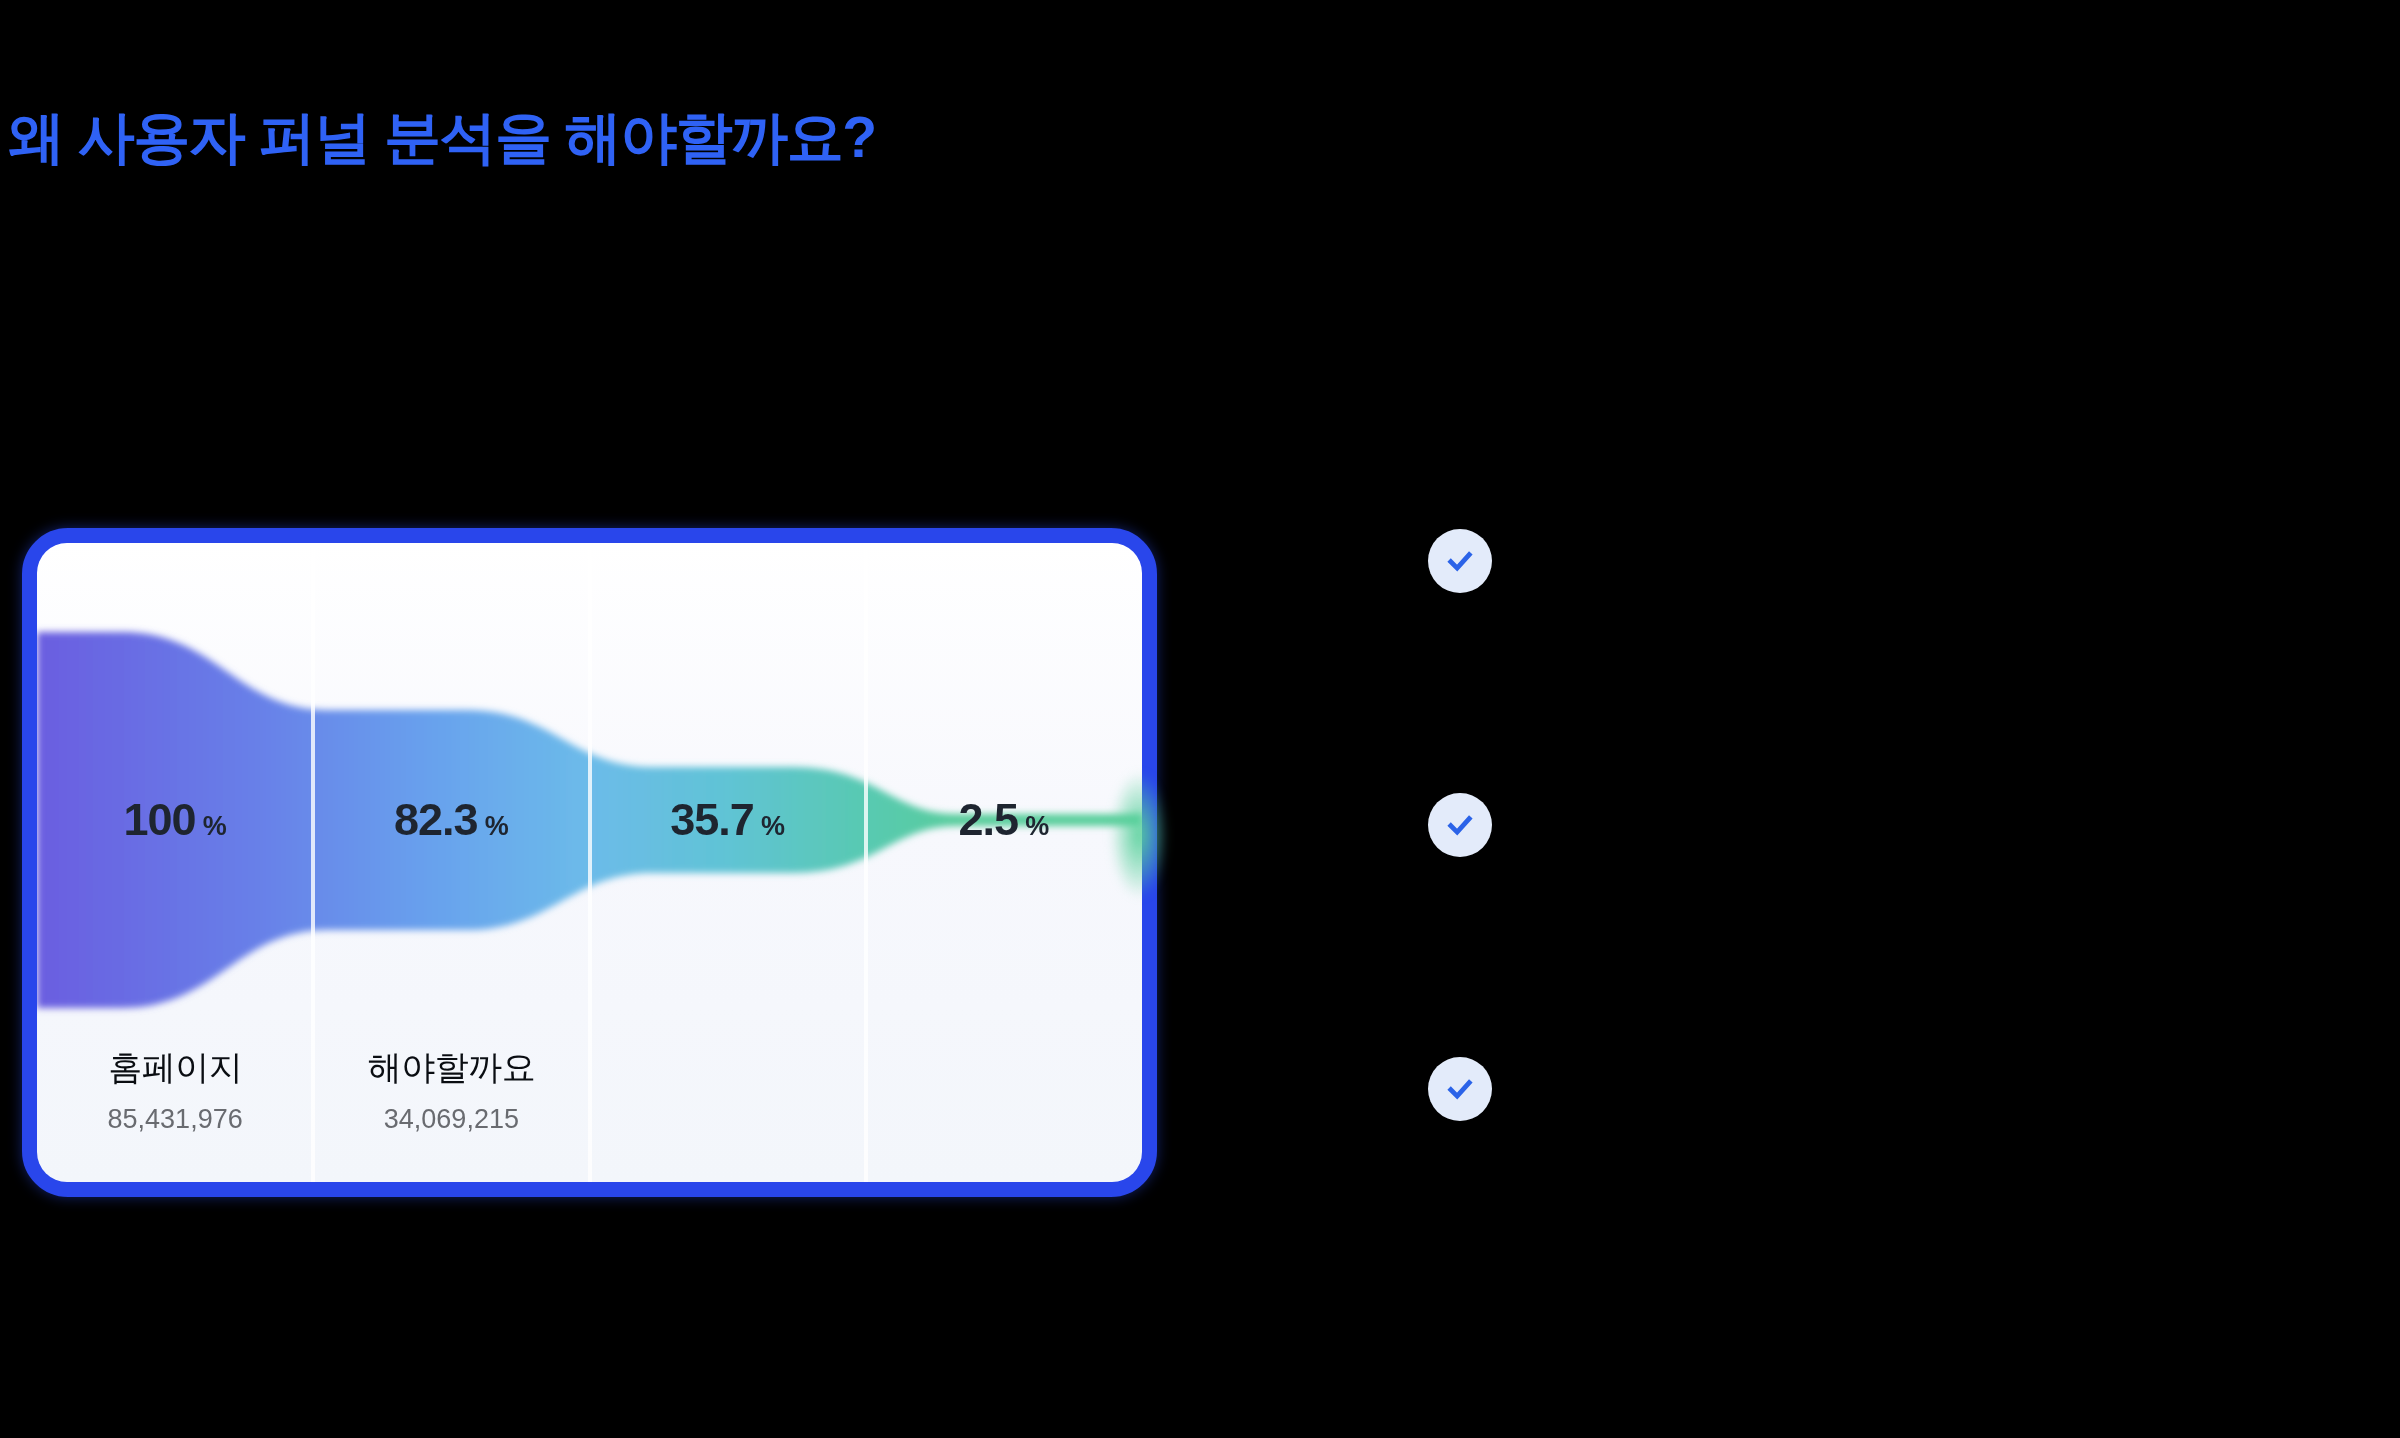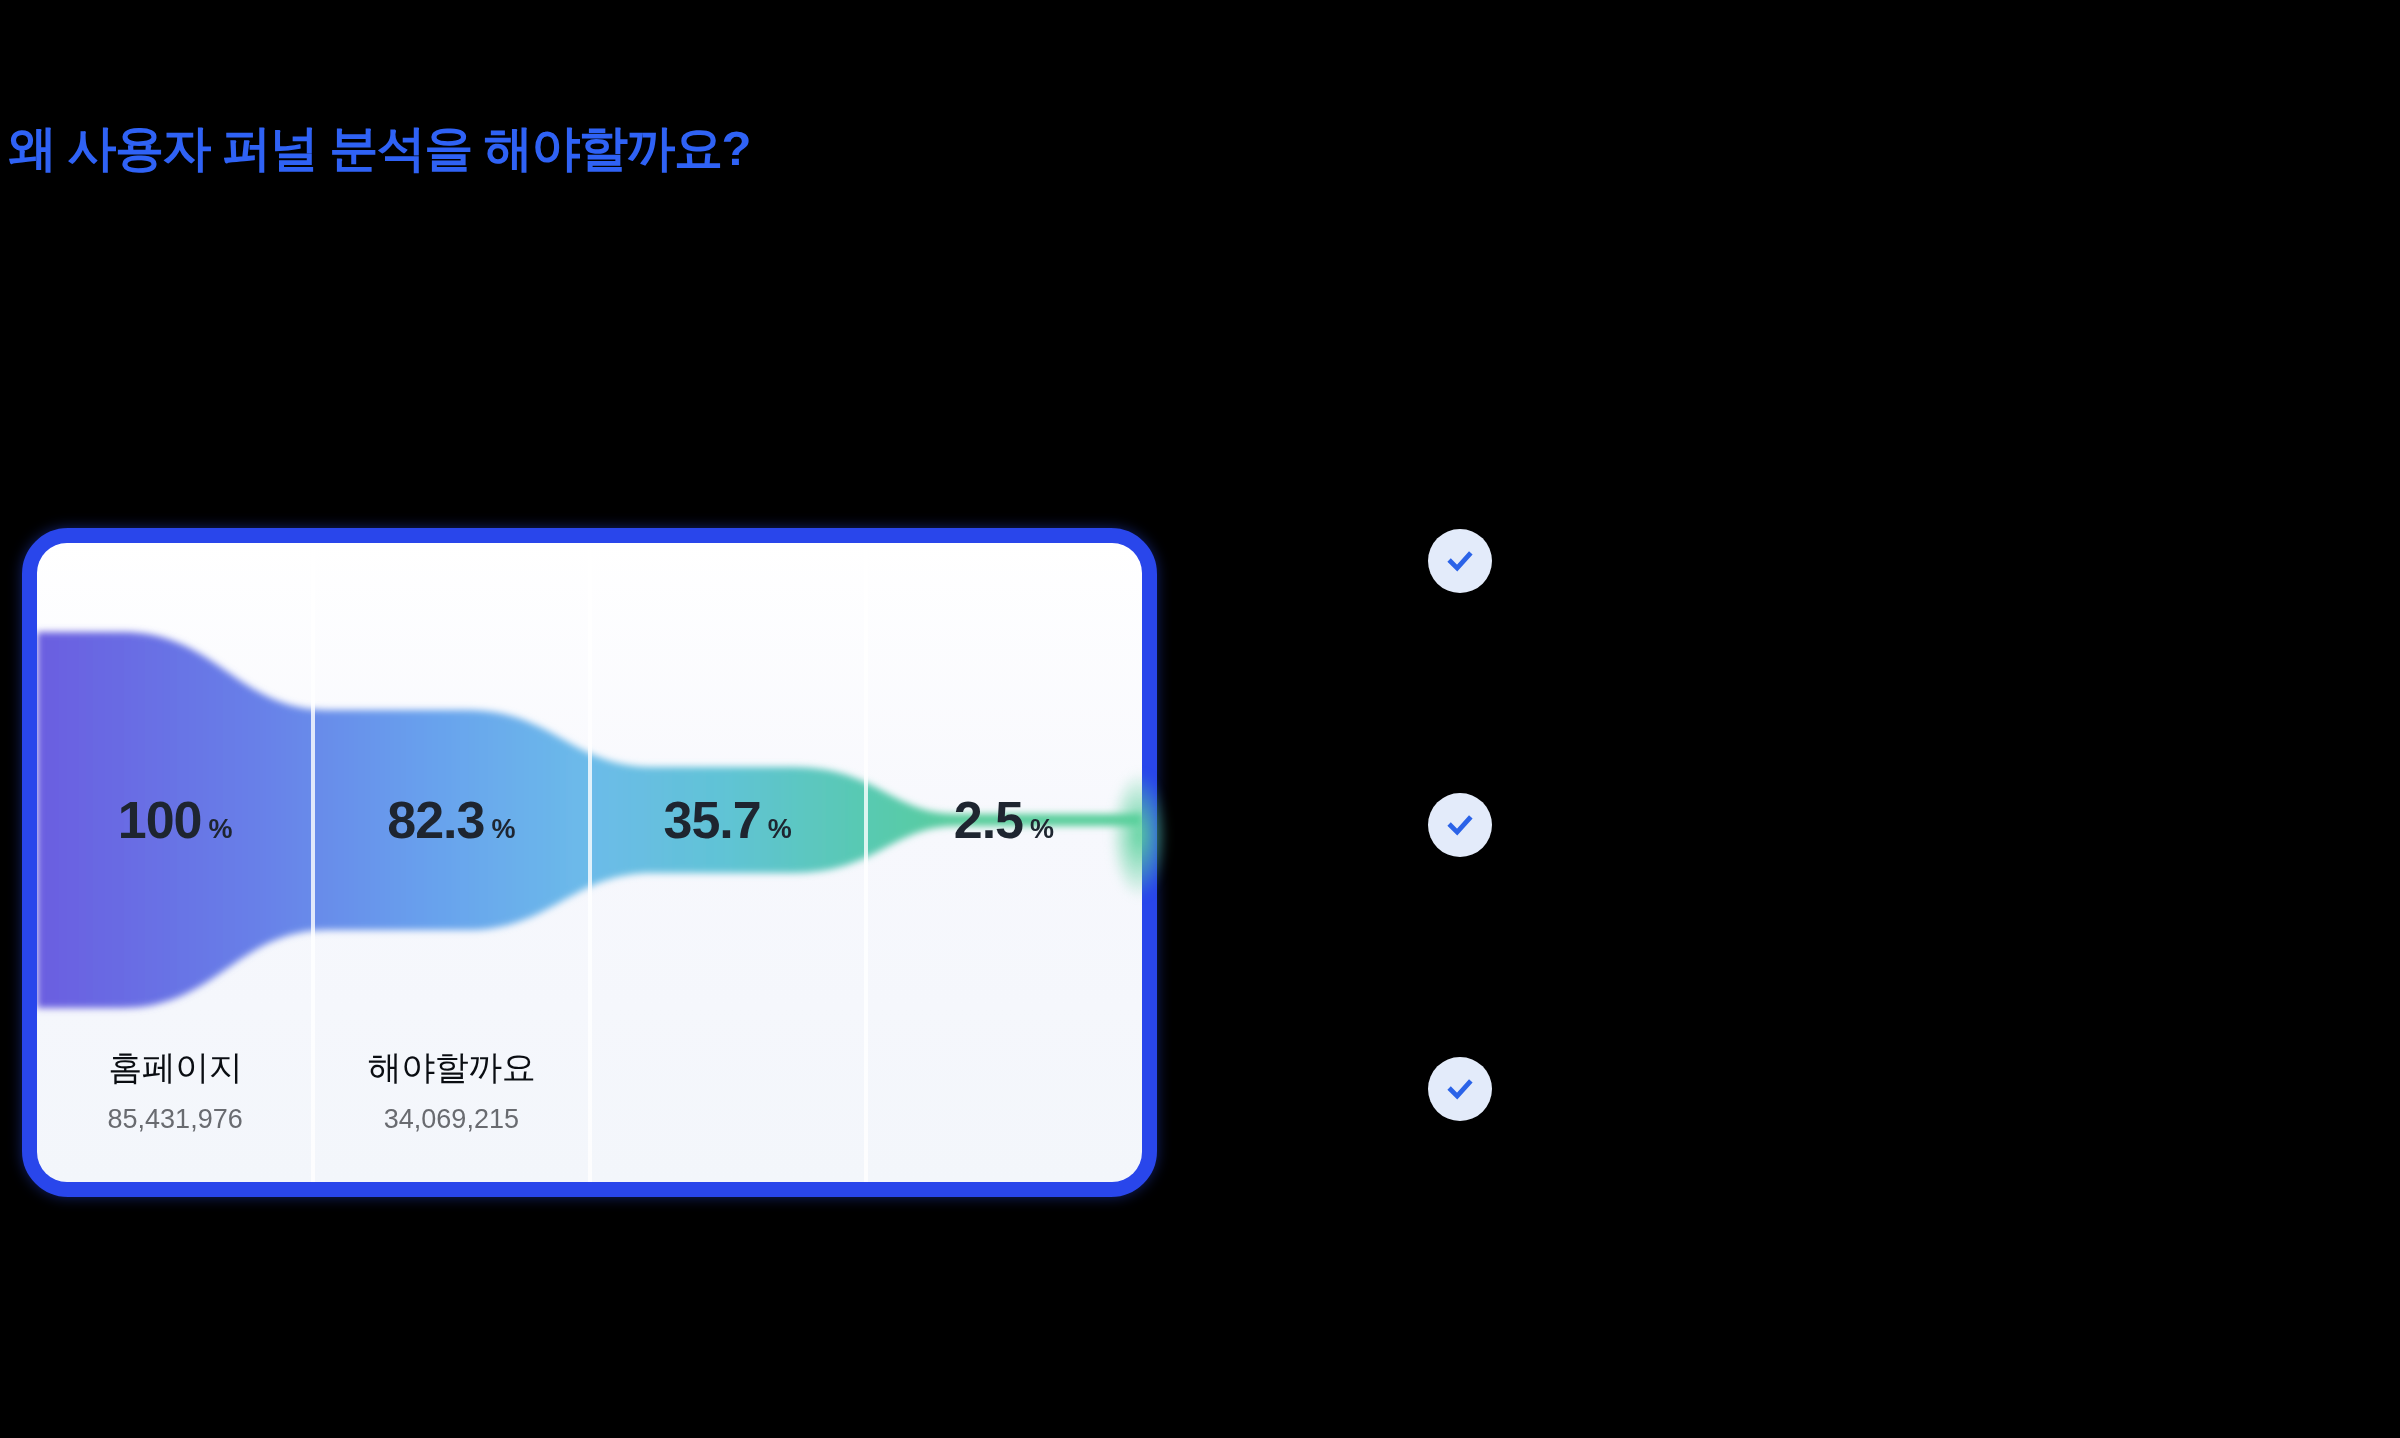--- a/index.html
+++ b/index.html
@@ -8,23 +8,23 @@
     background: #000000;
     font-family: "Liberation Sans", sans-serif;
     position: relative;
     overflow: hidden;
   }
   .canvas { position: absolute; inset: 0; }
 
   
   .title {
     position: absolute;
-    left: 8px; top: 116px;
+    left: 8px; top: 100px;
     margin: 0;
-    font-size: 49px;
+    font-size: 57px;
     font-weight: 800;
     letter-spacing: -1.5px;
     color: #2F62F5;
     white-space: nowrap;
   }
 
   
   .funnel-card {
     position: absolute;
     left: 22px; top: 528px;
@@ -55,21 +55,21 @@
     position: absolute;
     left: 0; top: 277px; width: 1105px;
     transform: translateY(-50%);
     display: grid;
     grid-template-columns: repeat(4, 1fr);
   }
   .percent-cell {
     display: flex; align-items: baseline; justify-content: center;
     color: #1E2530;
   }
-  .pct { font-size: 52px; font-weight: 800; letter-spacing: -1px; }
+  .pct { font-size: 45px; font-weight: 800; letter-spacing: -1px; }
   .unit { font-size: 27px; font-weight: 700; margin-left: 7px; }
 
   .labels-row {
     position: absolute;
     left: 0; top: 502px; width: 1105px;
     display: grid;
     grid-template-columns: repeat(4, 1fr);
     text-align: center;
   }
   .stage-name {

